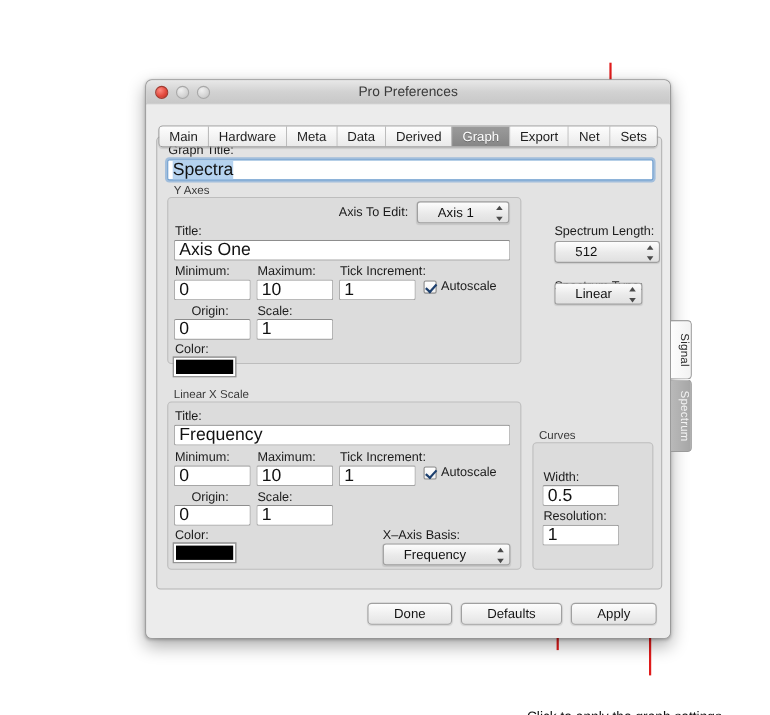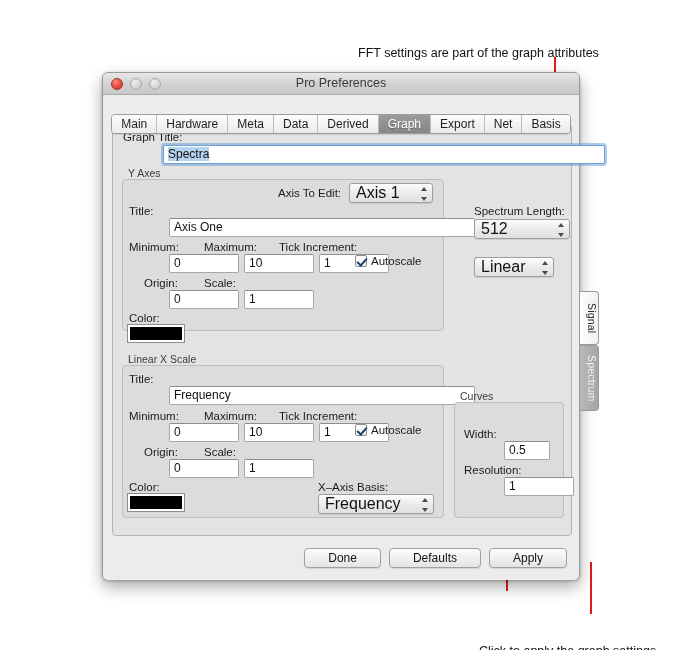--- a/index.html
+++ b/index.html
@@ -22,21 +22,21 @@
   }
   .redline {
     position: absolute;
     background: #e01b1b;
     width: 2px;
   }
 
   
   .window {
     position: absolute;
-    left: 102px; top: 72px;
+    left: 132px; top: 72px;
     width: 478px; height: 508px;
     border-radius: 6px 6px 5px 5px;
     background: #ececec;
     border: 1px solid #9a9a9a;
     box-shadow: 0 7px 16px rgba(0,0,0,0.33), 0 1px 3px rgba(0,0,0,0.25);
     overflow: visible;
   }
   .titlebar {
     position: relative;
     height: 22px;
@@ -115,51 +115,50 @@
   }
   .lbl.small { font-size: 10.5px; color: #3a3a3a; }
 
   .txt {
     position: absolute;
     height: 19px;
     background: #ffffff;
     border: 1px solid #a6a6a6;
     border-top-color: #8d8d8d;
     border-radius: 2px;
-    font-size: 12px;
+    font-size: 16px;
     font-family: "Liberation Sans", sans-serif;
     color: #111;
     padding: 0 4px;
     line-height: 17px;
     outline: none;
-    margin-left: 41px;
   }
   .txt.focused {
     border: 1px solid #6f9fd0;
     box-shadow: 0 0 0 2px rgba(110,160,215,0.55);
   }
   .sel { background: #b5d2ef; }
 
   .group {
     position: absolute;
     background: #dcdcdc;
     border: 1px solid #bdbdbd;
     border-radius: 4px;
   }
 
   .popup {
     position: absolute;
     height: 20px;
     background: linear-gradient(to bottom,#fdfdfd 0%,#eaeaea 55%,#e0e0e0 100%);
     border: 1px solid #9f9f9f;
     border-radius: 3px;
-    font-size: 16px;
+    font-size: 12px;
     color: #111;
     line-height: 18px;
-    padding-left: 6px;
+    padding-left: 18px;
     box-shadow: 0 1px 1px rgba(0,0,0,0.10);
     cursor: default;
   }
   .popup .arrows {
     position: absolute; right: 5px; top: 3px;
     width: 7px; height: 14px;
     display: flex; flex-direction: column; justify-content: space-between;
     align-items: center;
   }
   .ar-up, .ar-dn { width: 0; height: 0; border-left: 3.5px solid transparent; border-right: 3.5px solid transparent; }
@@ -246,21 +245,20 @@
     text-align: center;
     box-shadow: 0 1px 1px rgba(0,0,0,0.10);
     cursor: default;
   }
 </style>
 </head>
 <body>
 
 <div id="root">
 
-  <div class="annot" style="left:358px; top:46px;">FFT settings are part of the graph attributes</div>
   <div class="redline" style="left:554px; top:57px; height:139px;"></div>
 
   <div class="redline" style="left:506px; top:562px; height:29px;"></div>
 
   <div class="annot" style="left:479px; top:644px;">Click to apply the graph settings</div>
   <div class="redline" style="left:590px; top:562px; height:52px;"></div>
 
   <div class="window">
 
     <div class="titlebar">
@@ -277,21 +275,21 @@
       <div class="tabstrip">
         <div class="tabs">
           <div class="tab">Main</div>
           <div class="tab">Hardware</div>
           <div class="tab">Meta</div>
           <div class="tab">Data</div>
           <div class="tab">Derived</div>
           <div class="tab active">Graph</div>
           <div class="tab">Export</div>
           <div class="tab">Net</div>
-          <div class="tab">Basis</div>
+          <div class="tab">Sets</div>
         </div>
       </div>
 
       <div class="sidetabs">
         <div class="vtab sel-tab">Signal</div>
         <div class="vtab unsel-tab">Spectrum</div>
       </div>
 
       <div class="panel">
         <div class="inner">
@@ -416,21 +414,21 @@
             <span class="arrows">
               <span class="ar-up"></span>
                 <span class="ar-dn"></span>
             </span>
           </div>
 
           <div class="lbl small" style="left:347px; top:265px;text-align:right;">Curves</div>
           <div class="group" style="left:341px; top:277px; width:110px; height:116px;"></div>
 
           <div class="lbl" style="left:351px; top:303px;">Width:</div>
-          <div class="txt" style="left:350px; top:316px; width:46px;">
+          <div class="txt" style="left:350px; top:316px; width:70px;">
             <span>0.5</span>
           </div>
 
           <div class="lbl" style="left:351px; top:339px;">Resolution:</div>
           <div class="txt" style="left:350px; top:352px; width:70px;">
             <span>1</span>
           </div>
 
         </div>
       </div>

